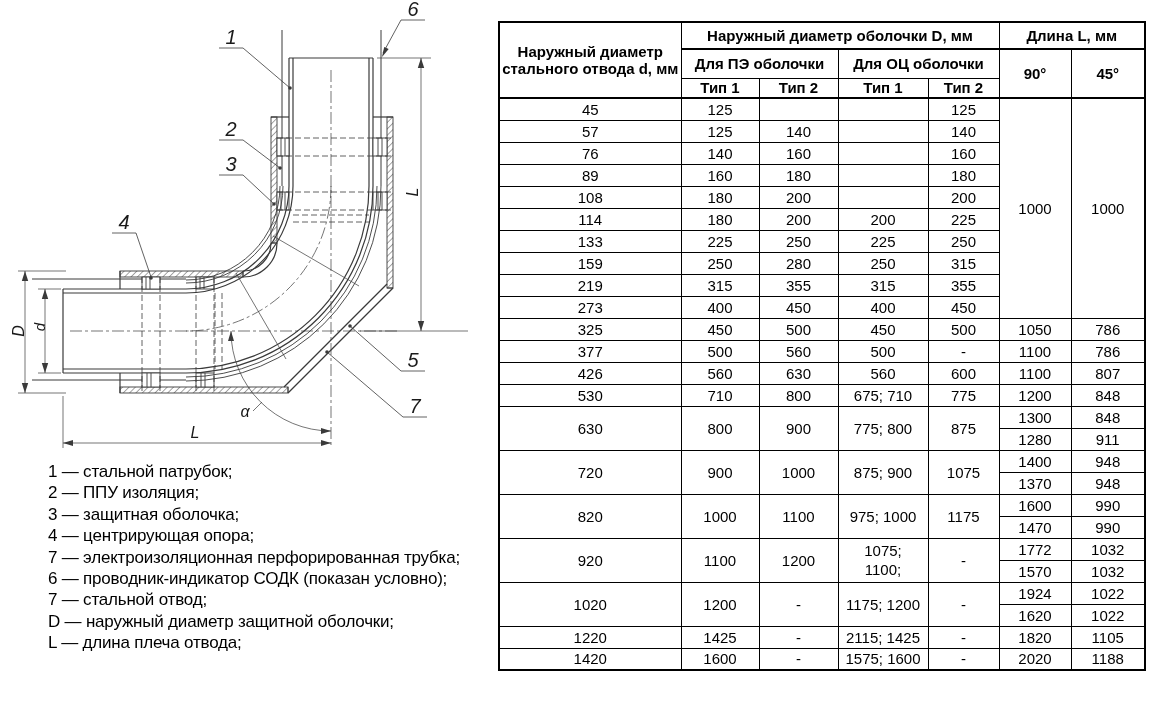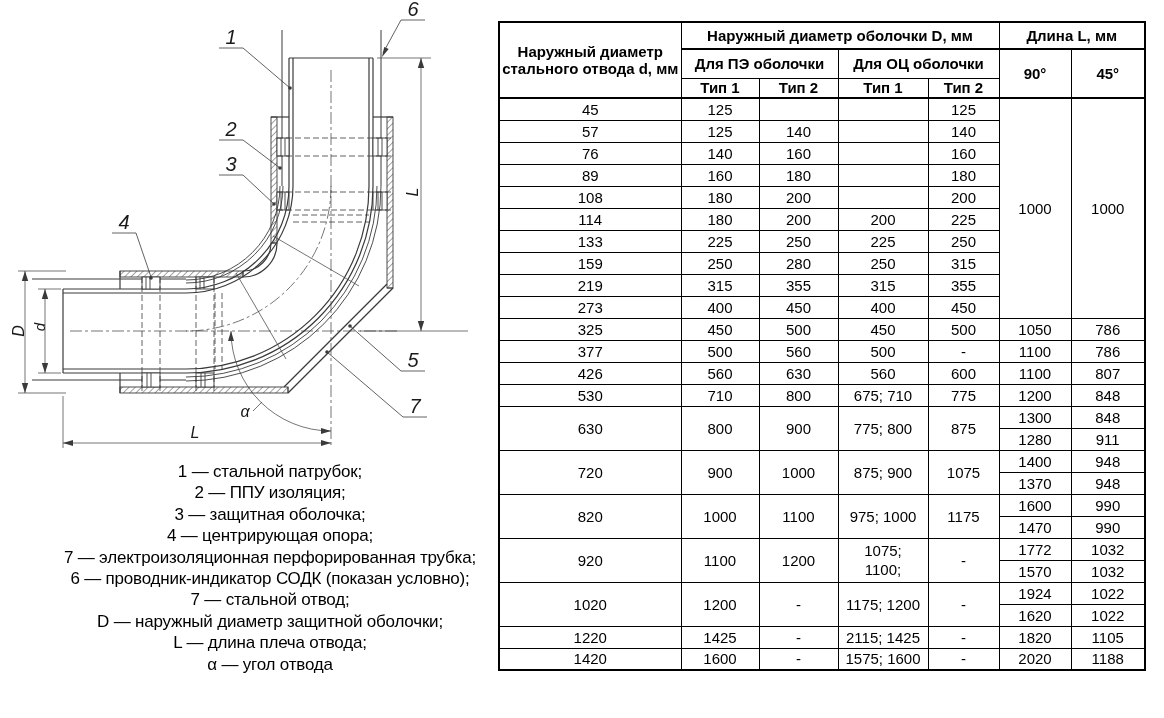--- a/index.html
+++ b/index.html
@@ -1,21 +1,21 @@
 <!DOCTYPE html>
 <html><head>
 <meta charset="utf-8">
 <style>
   html,body{margin:0;padding:0;background:#ffffff;width:1164px;height:718px;overflow:hidden;
             font-family:"Liberation Sans",sans-serif;color:#000;}
   .page{position:relative;width:1164px;height:718px;background:#fff;}
 
   
   .drawing{position:absolute;left:0;top:0;width:497px;height:460px;}
-  .legend{position:absolute;left:40px;top:461px;width:460px;text-align:center;}
+  .legend{position:absolute;left:48px;top:461px;width:460px;}
   .legend div{font-size:17px;line-height:21.4px;white-space:nowrap;letter-spacing:-0.2px;}
 
   
   .tbl-wrap{position:absolute;left:498px;top:21px;}
   table.dims{border-collapse:collapse;table-layout:fixed;background:#fff;
              font-size:15px;color:#000;}
   table.dims th,table.dims td{border:1px solid #000;text-align:center;vertical-align:middle;
              padding:0;overflow:hidden;}
   table.dims{border:2px solid #000;}
   table.dims thead th{font-weight:bold;font-size:15px;line-height:17px;}
@@ -240,21 +240,20 @@
   <div class="legend">
     <div>1 — стальной патрубок;</div>
     <div>2 — ППУ изоляция;</div>
     <div>3 — защитная оболочка;</div>
     <div>4 — центрирующая опора;</div>
     <div>7 — электроизоляционная перфорированная трубка;</div>
     <div>6 — проводник-индикатор СОДК (показан условно);</div>
     <div>7 — стальной отвод;</div>
     <div>D — наружный диаметр защитной оболочки;</div>
     <div>L — длина плеча отвода;</div>
-    <div>α — угол отвода</div>
   </div>
 
   <div class="tbl-wrap">
     <table class="dims">
       <colgroup>
         <col style="width:182px">
           <col style="width:78px">
           <col style="width:79px">
         <col style="width:90px">
           <col style="width:71px">

